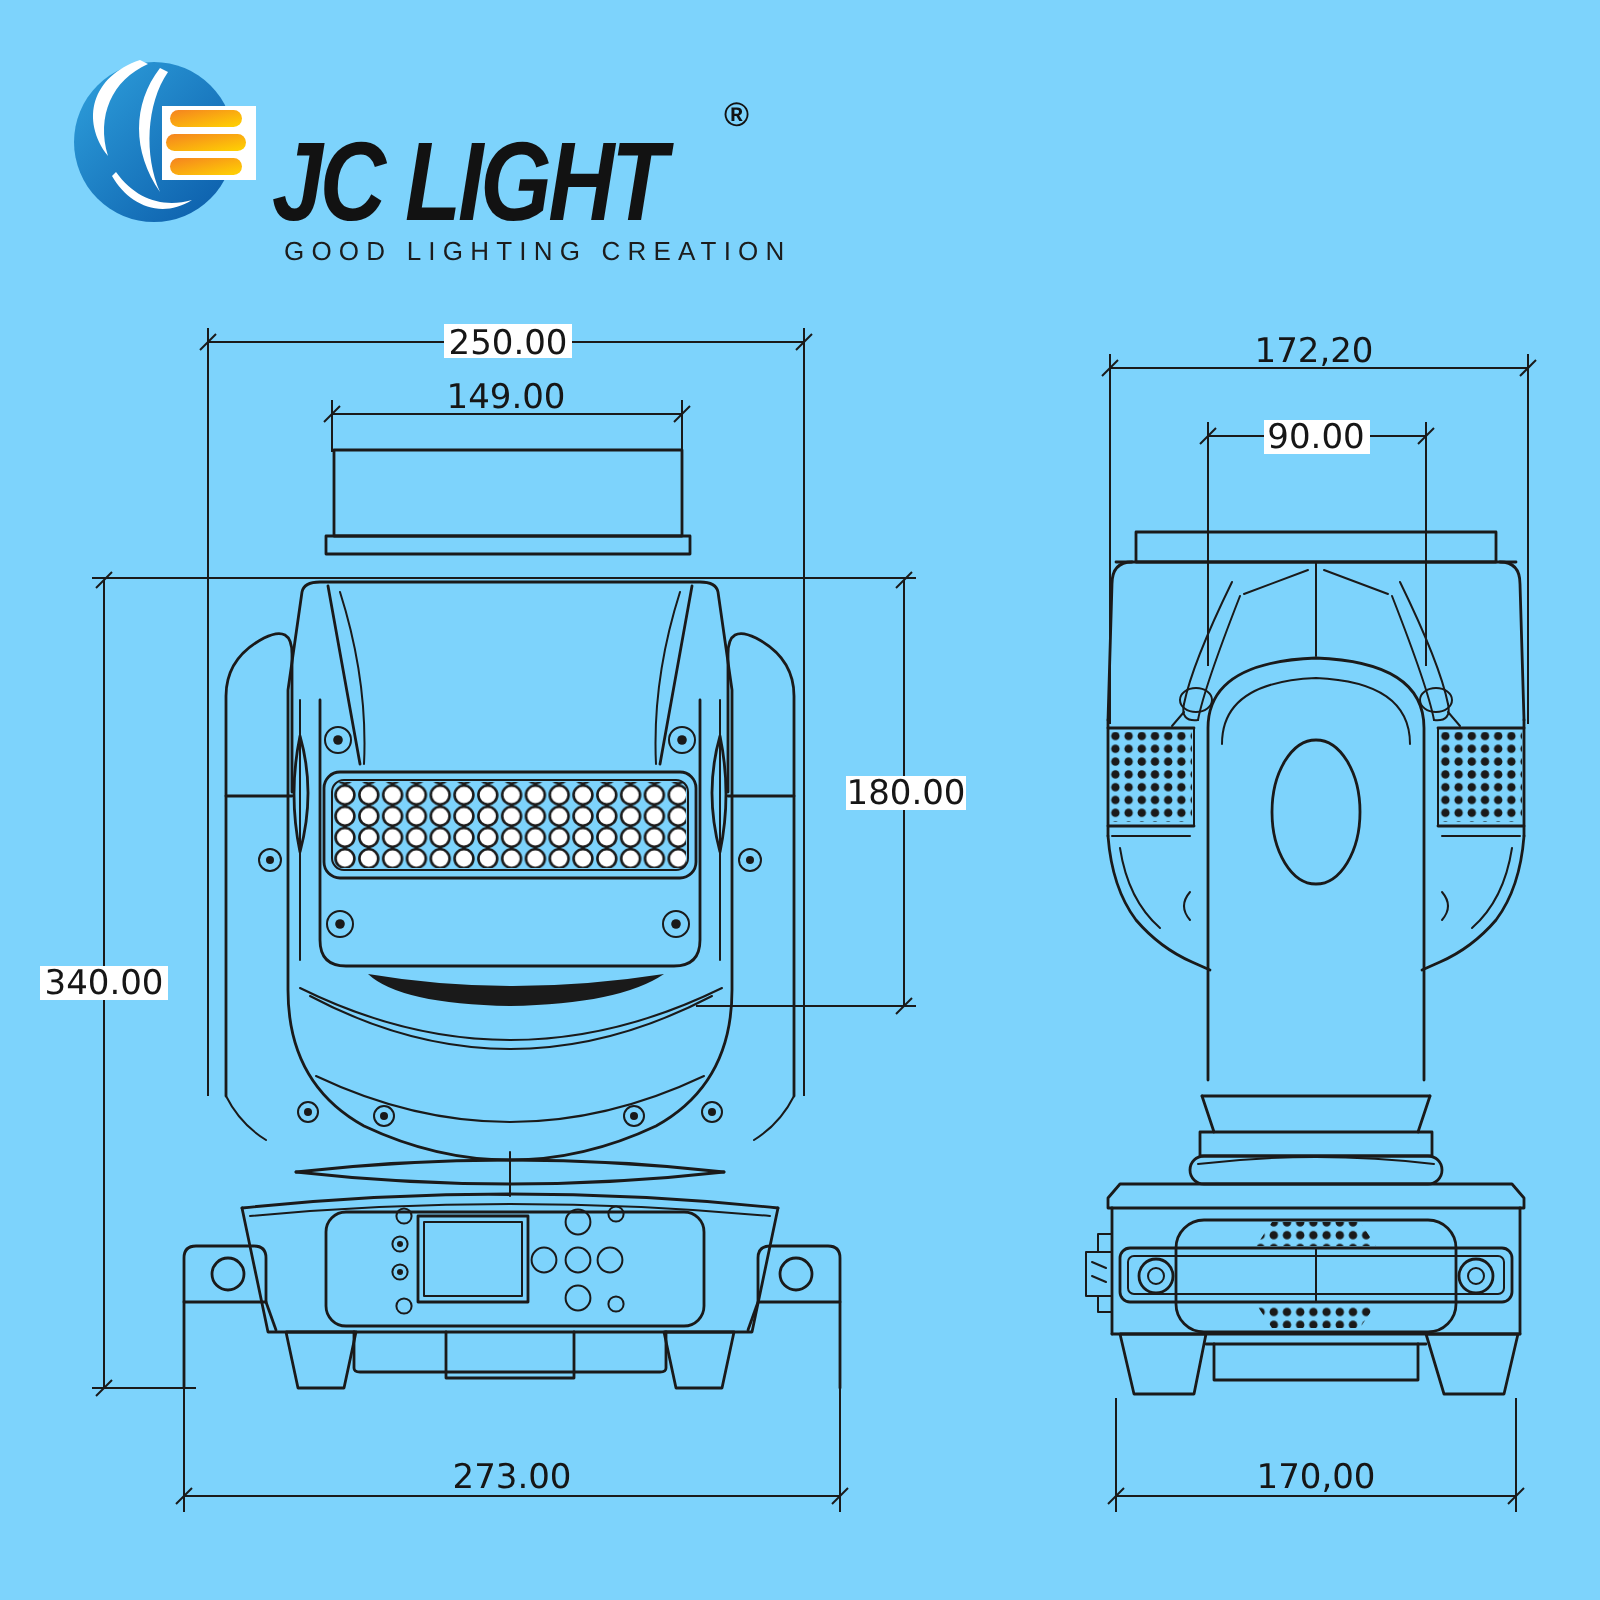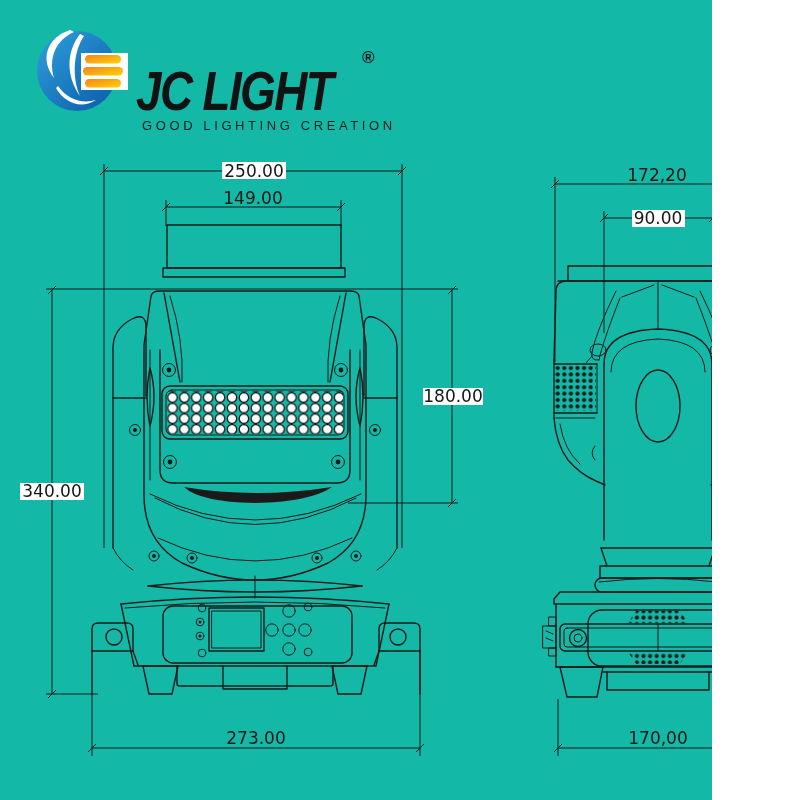--- a/index.html
+++ b/index.html
@@ -1,16 +1,16 @@
 <!DOCTYPE html>
 <html><head>
 <meta charset="utf-8">
 <style>
   html,body{margin:0;padding:0;background:#fff;}
-  #page{position:relative;width:712px;height:800px;background:#14b8a6;overflow:hidden;
+  #page{position:relative;width:800px;height:800px;background:#7dd3fc;overflow:hidden;
         font-family:"Liberation Sans",sans-serif;}
   
   #logo{position:absolute;left:28px;top:22px;width:420px;height:110px;}
   #logo-icon{position:absolute;left:0;top:0;}
   .brand{position:absolute;left:108px;top:36px;white-space:nowrap;
          font-family:"Liberation Sans",sans-serif;font-weight:bold;font-style:italic;
          font-size:56px;letter-spacing:-2px;color:#121212;
          transform:scale(0.82,1.0);transform-origin:left top;}
   .rmark{position:absolute;left:334px;top:26px;font-size:17px;font-weight:bold;
          font-style:normal;color:#121212;}

